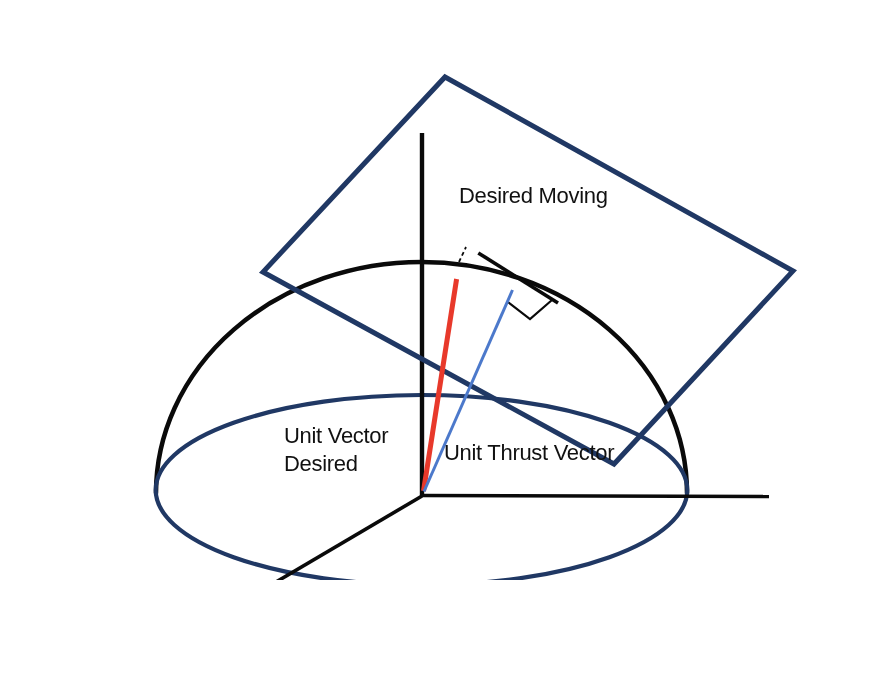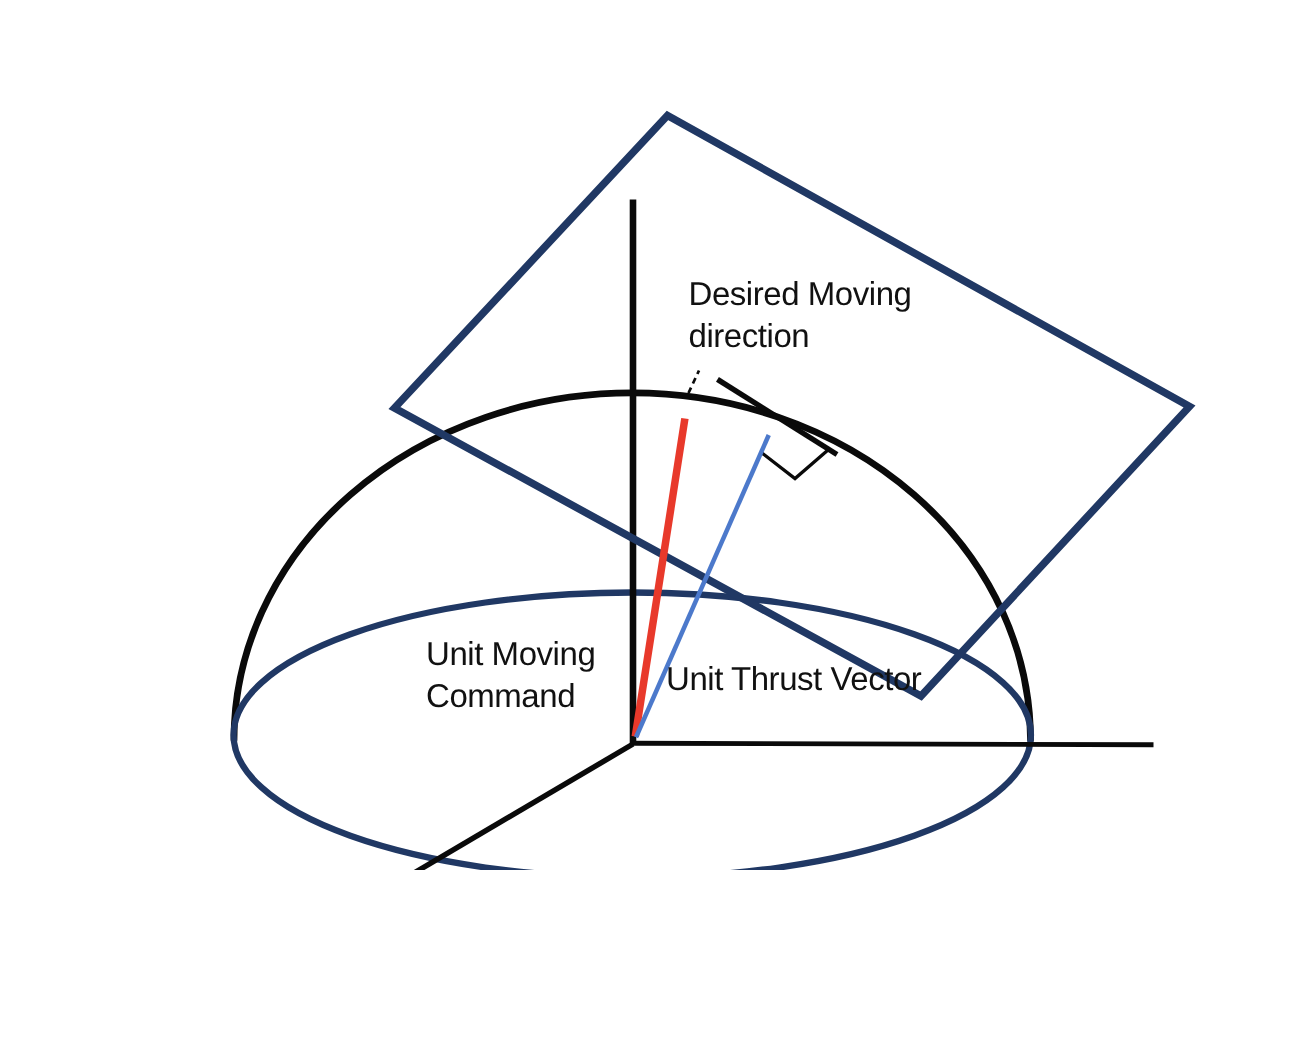--- a/index.html
+++ b/index.html
@@ -63,25 +63,24 @@
 
     <polyline points="508,302 530,319 552,300" stroke-width="2.2" stroke="#0a0a0a"></polyline>
 
     <line x1="423.5" y1="491" x2="456.6" y2="279" stroke-width="5" marker-end="url(#redHead)" stroke="#e8392b"></line>
 
     <line x1="424" y1="491.5" x2="512.5" y2="290" stroke-width="3" marker-end="url(#blueHead)" stroke="#4c79cb"></line>
   </svg>
 
   <div class="label" id="lbl-desired">
     <div>Desired Moving</div>
-    <div>direction</div>
   </div>
 
   <div class="label" id="lbl-command">
-    <div>Unit Moving</div>
-    <div>Command</div>
+    <div>Unit Vector</div>
+    <div>Desired</div>
   </div>
 
   <div class="label" id="lbl-thrust">
     <div>Unit Thrust Vector</div>
   </div>
 
 </div>
 
 </body></html>

